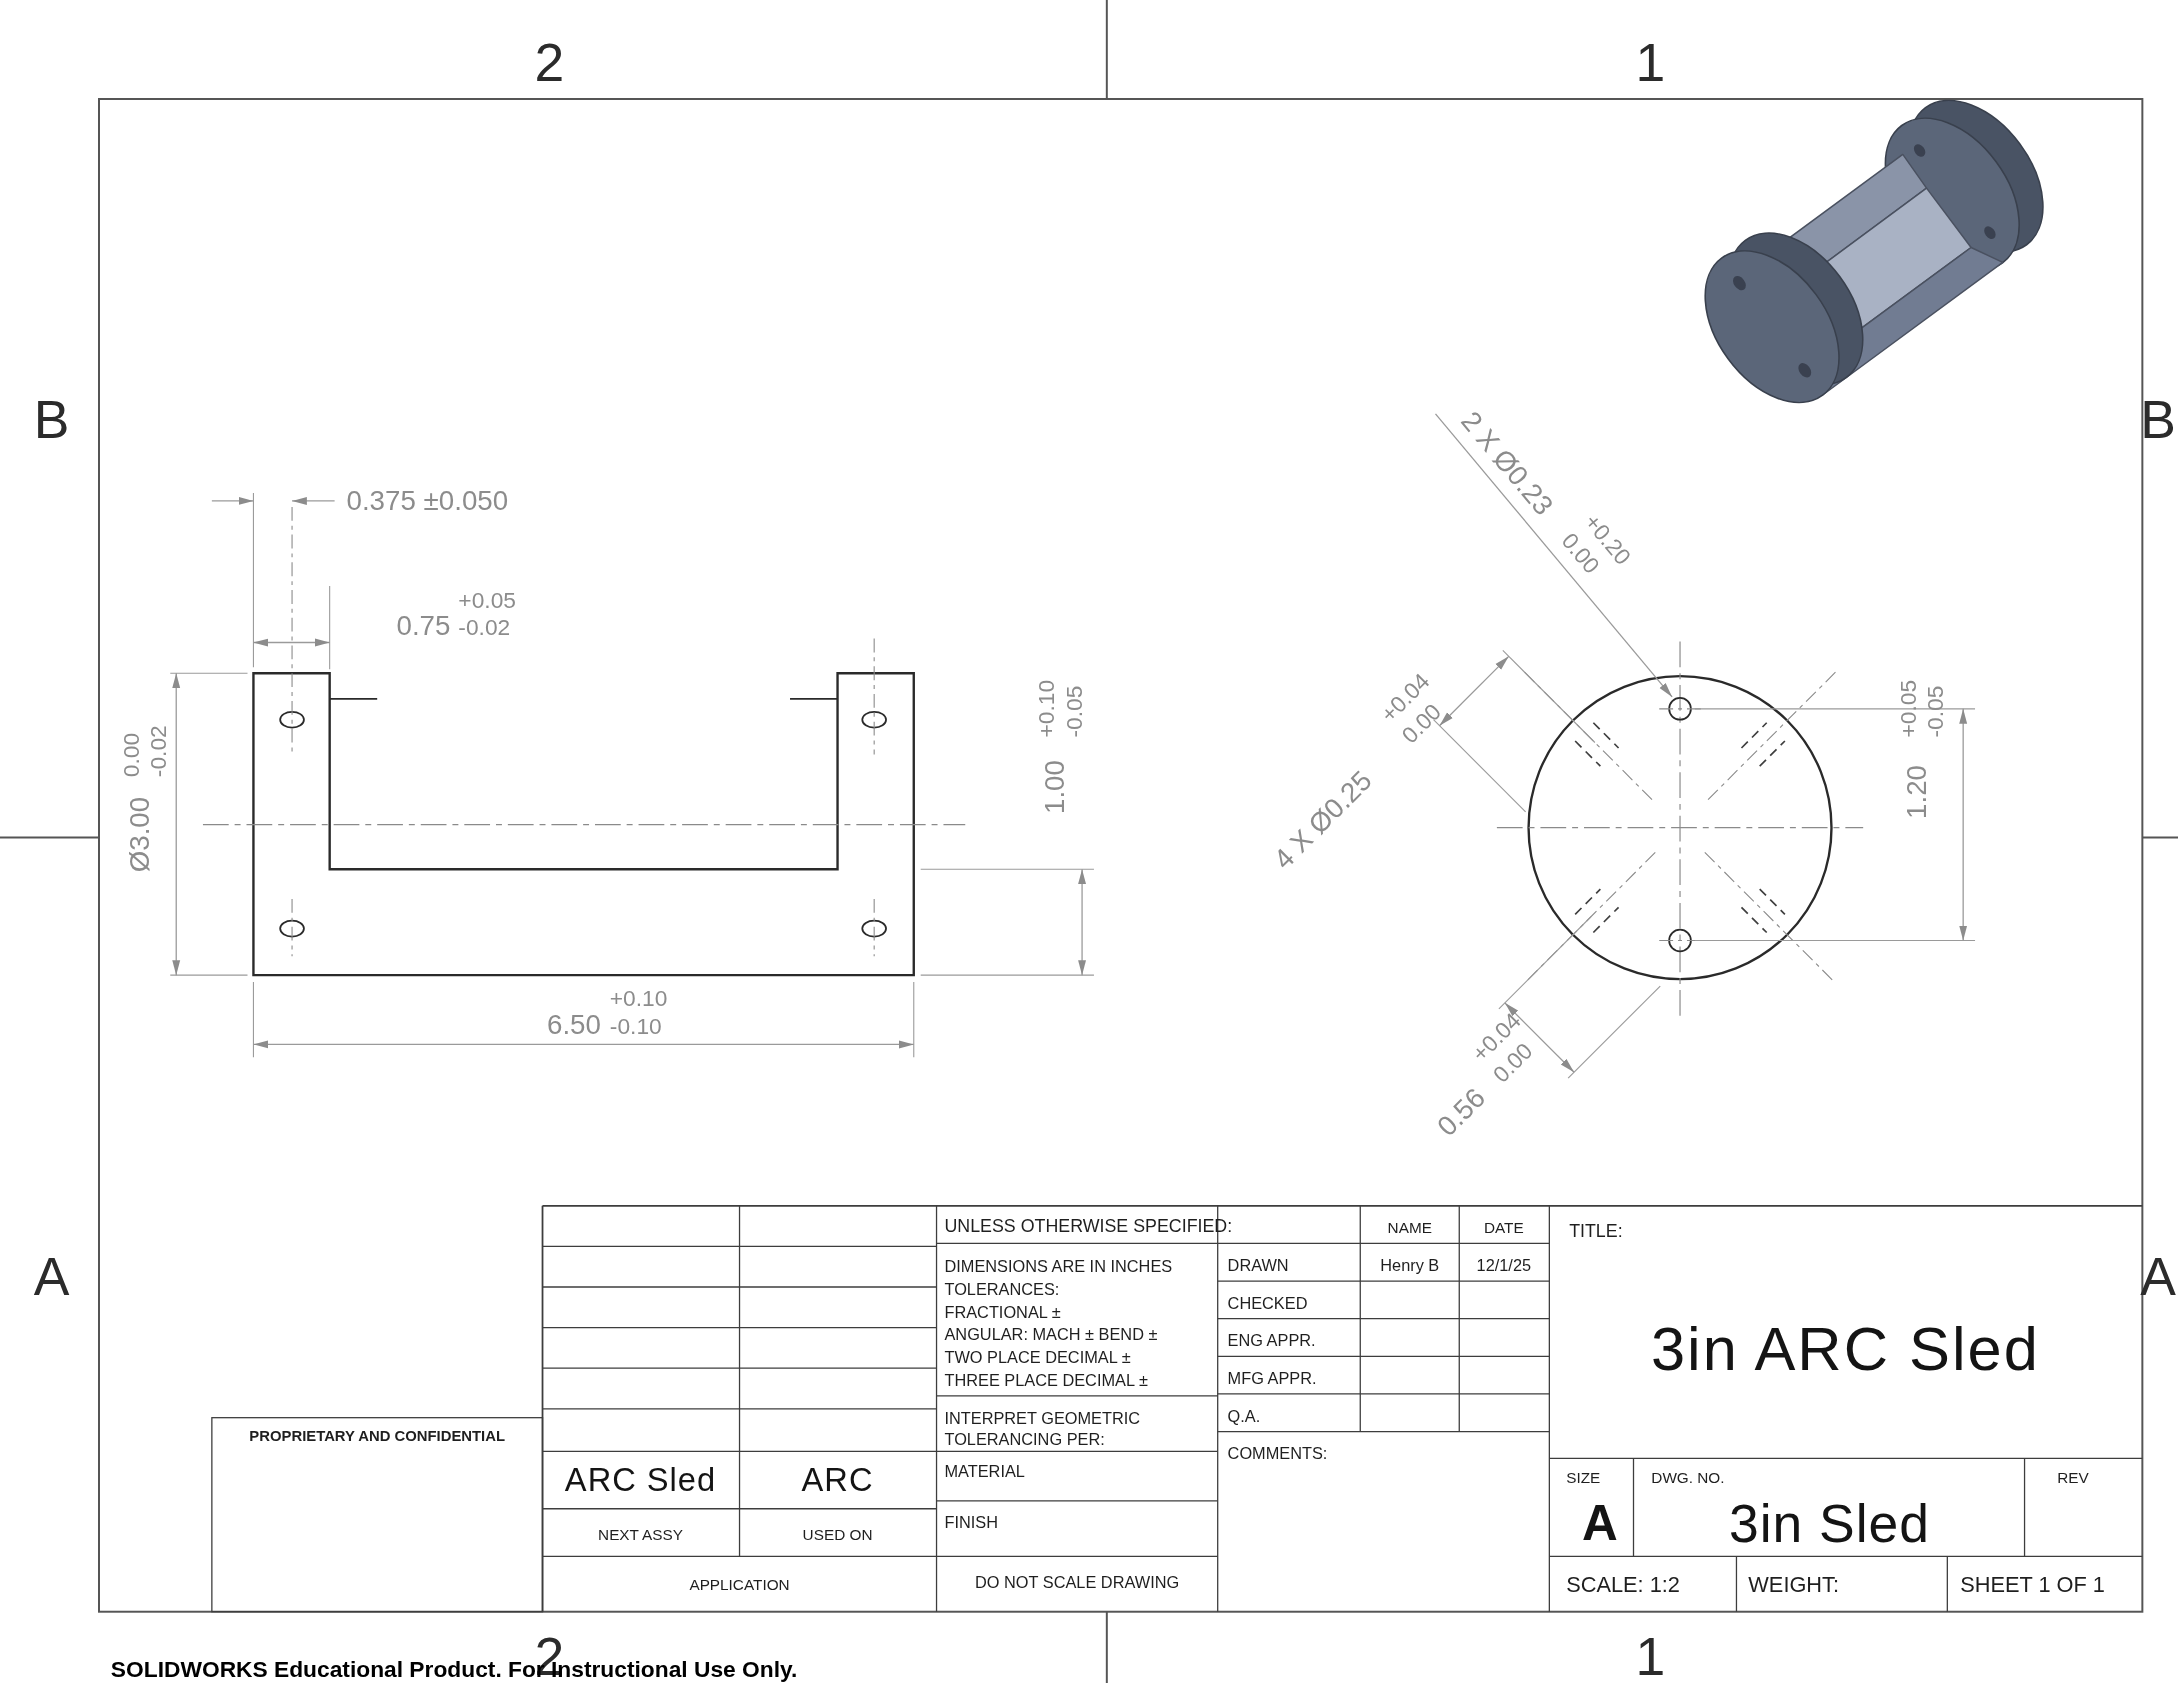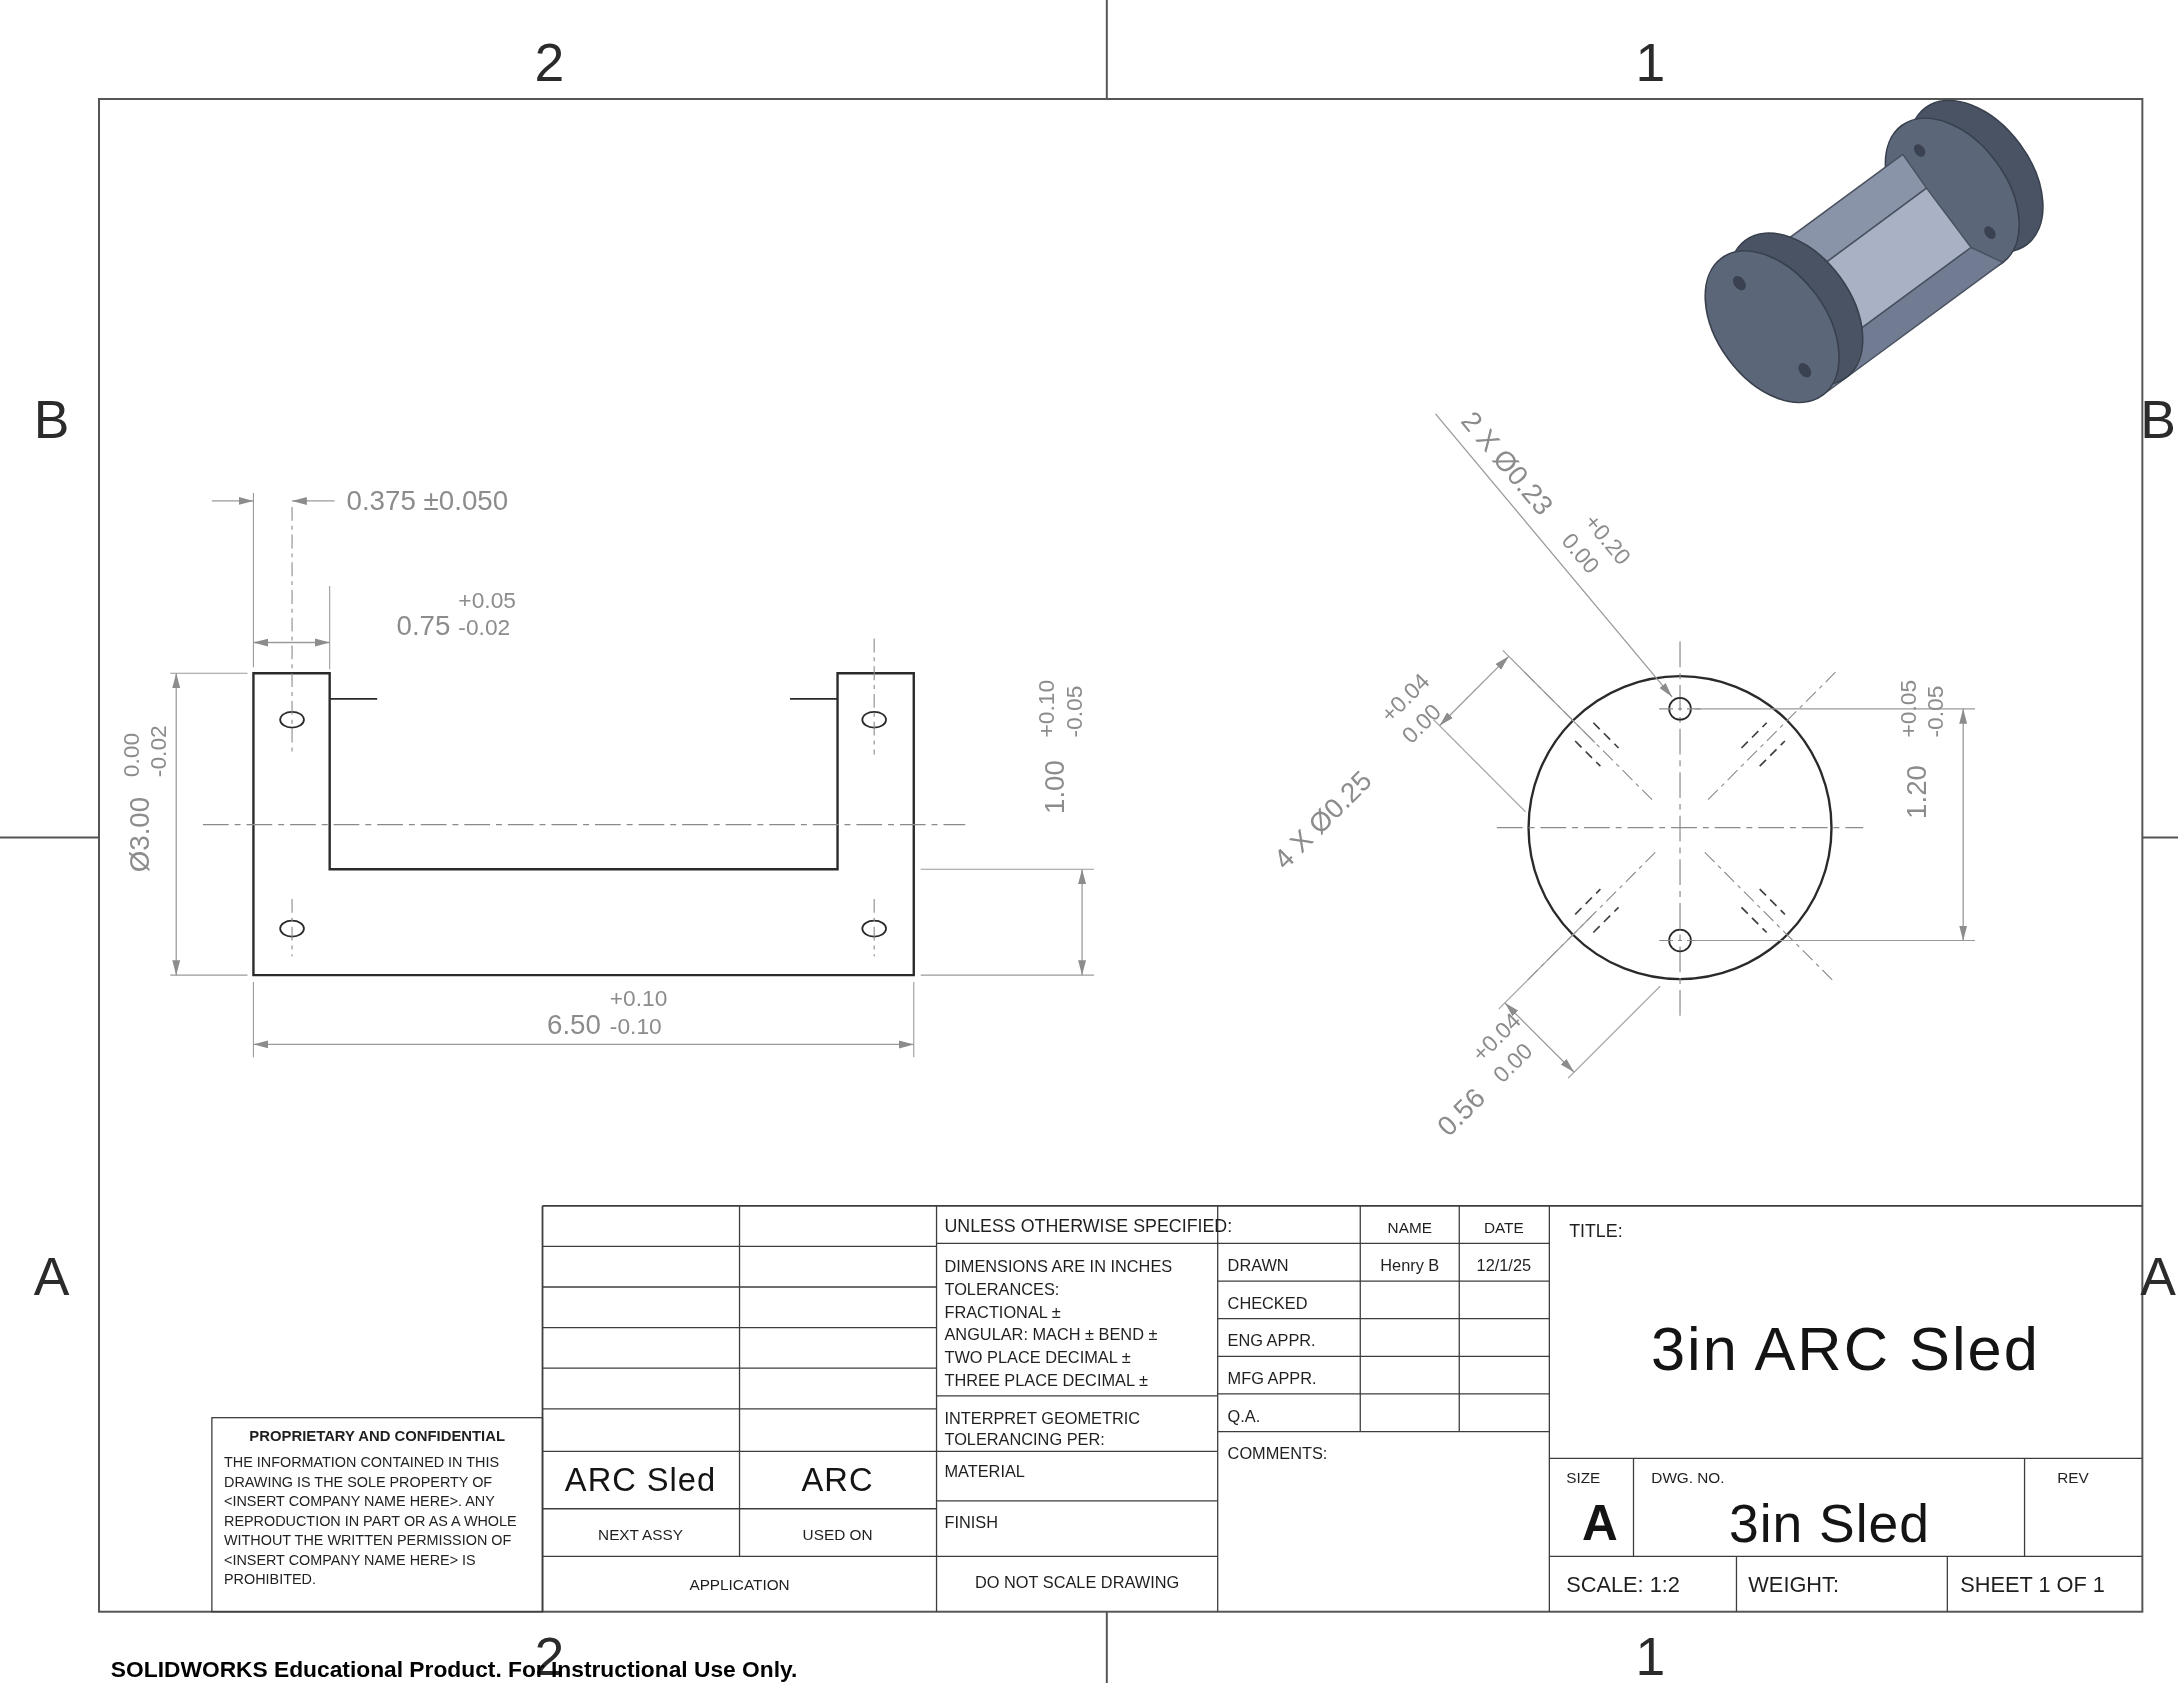--- a/index.html
+++ b/index.html
@@ -293,15 +293,14 @@
     <text class="tbs" x="647" y="1556" text-anchor="middle">NEXT ASSY</text>
     <text class="tbs" x="846" y="1556" text-anchor="middle">USED ON</text>
     <text class="tbs" x="747" y="1606" text-anchor="middle">APPLICATION</text>
 
     <text class="prophead" x="381" y="1456" text-anchor="middle">PROPRIETARY AND CONFIDENTIAL</text>
   </g>
 
   <text class="footer" x="112" y="1694">SOLIDWORKS Educational Product. For Instructional Use Only.</text>
 </svg>
 
-<div id="prop-body">THE INFORMATION CONTAINED IN THIS DRAWING IS THE SOLE PROPERTY OF &lt;INSERT COMPANY NAME HERE&gt;.  ANY REPRODUCTION IN PART OR AS A WHOLE WITHOUT THE WRITTEN PERMISSION OF &lt;INSERT COMPANY NAME HERE&gt; IS PROHIBITED.</div>
 </div>
 
 
 </body></html>

